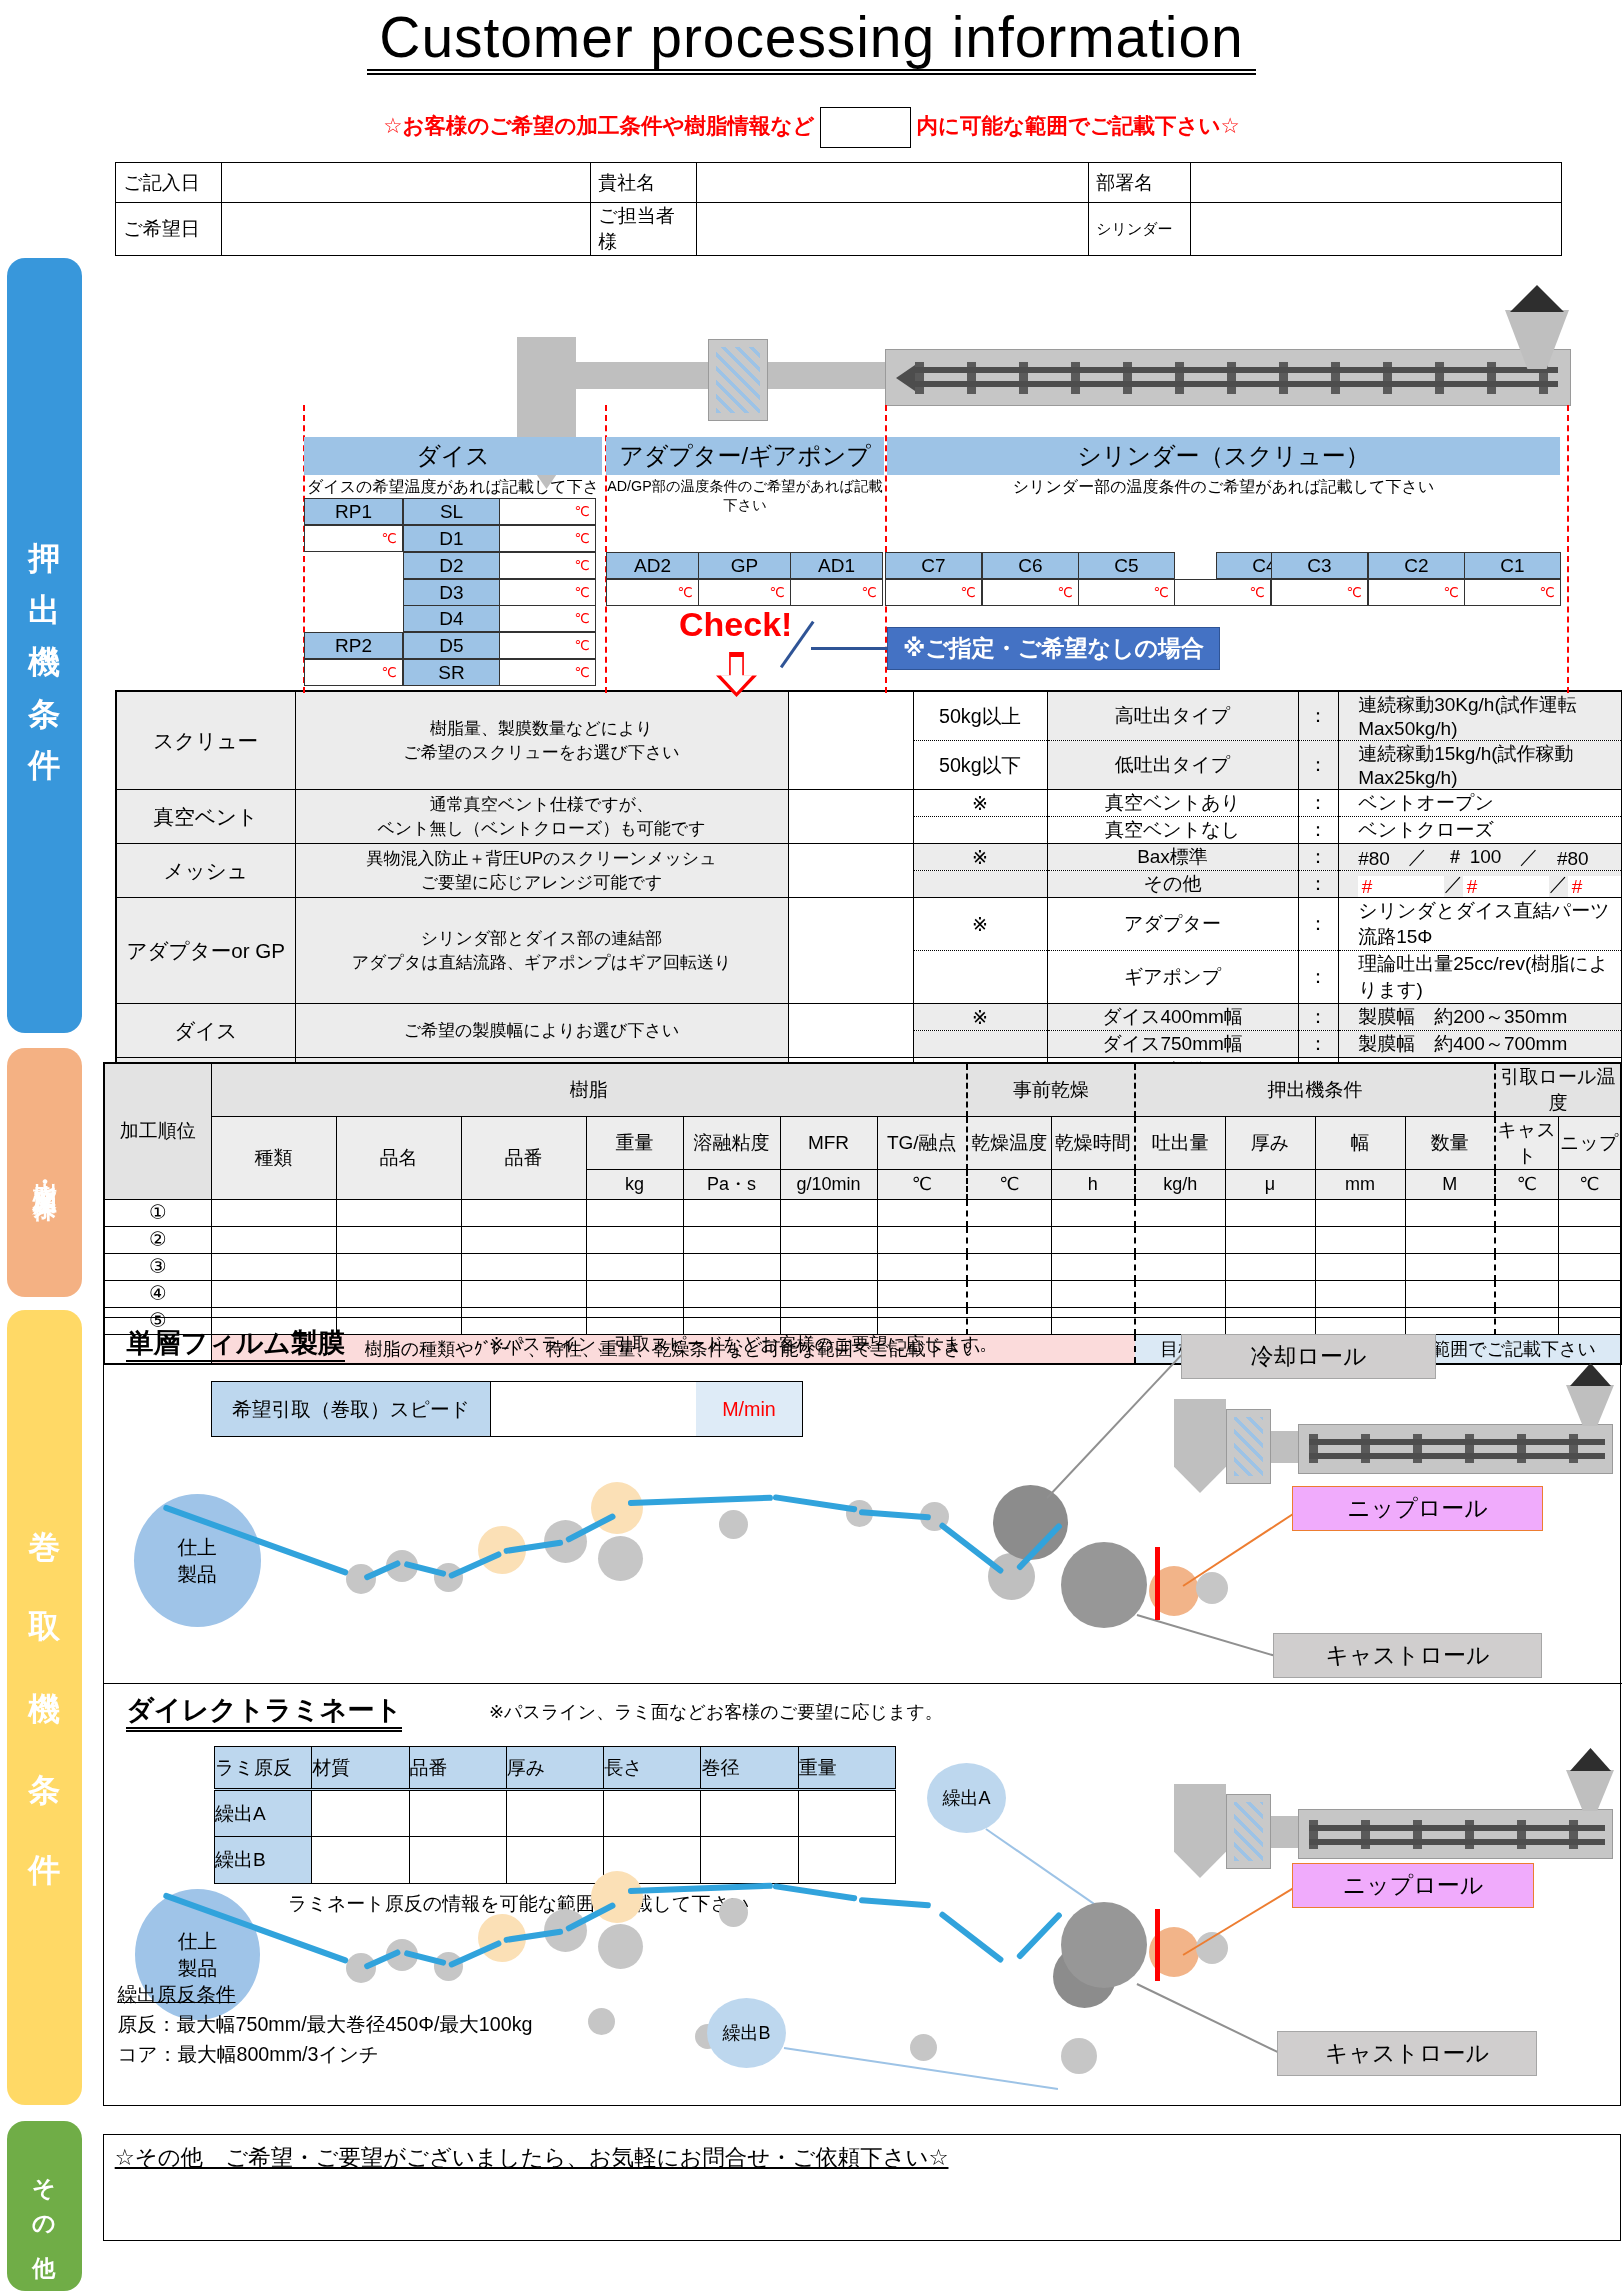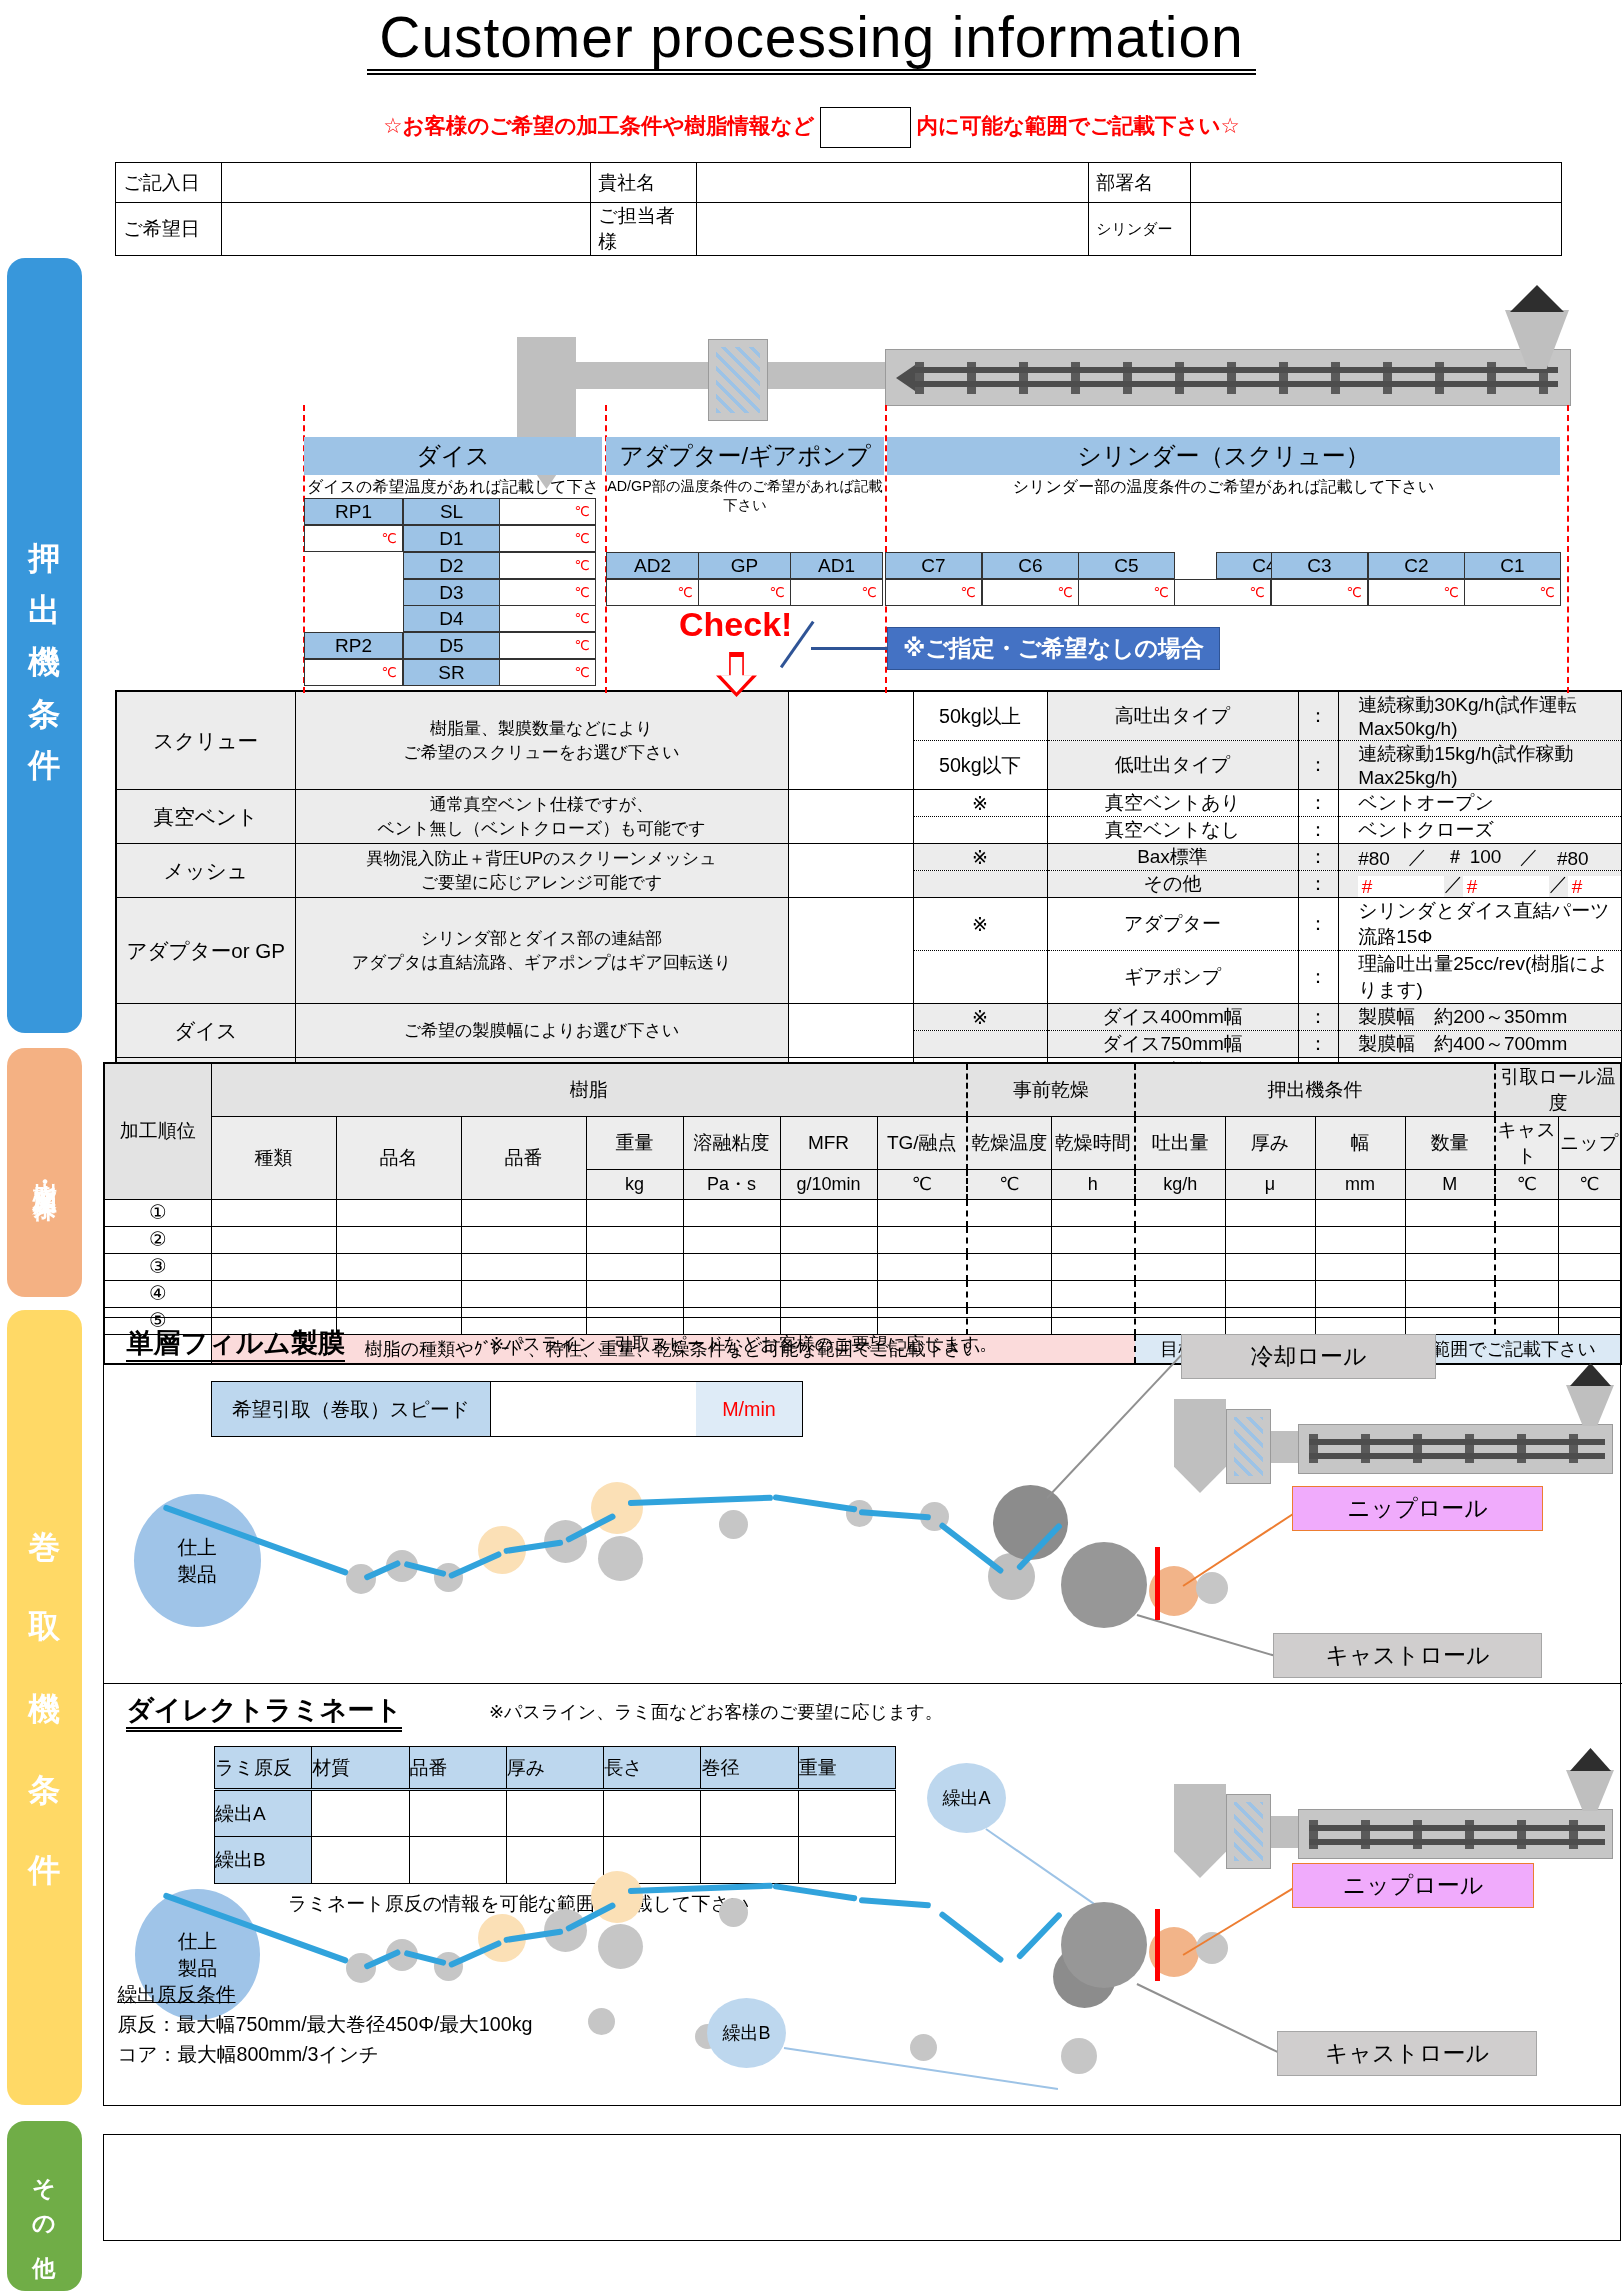--- a/index.html
+++ b/index.html
@@ -734,16 +734,17 @@
     <div class="thin-line" style="left:1033px;top:665px;width:156px;background:#909090;transform:rotate(25.8deg)"></div>
 
     <div class="unwind">
       <div class="u-title">繰出原反条件</div>
       <div>原反：最大幅750mm/最大巻径450Φ/最大100kg</div>
       <div>コア：最大幅800mm/3インチ</div>
     </div>
   </div>
 
   <div id="other-box">
+    <div id="other-line1">☆その他　ご希望・ご要望がございましたら、お気軽にお問合せ・ご依頼下さい☆</div>
   </div>
 
 </div>
 
 
 </body></html>

